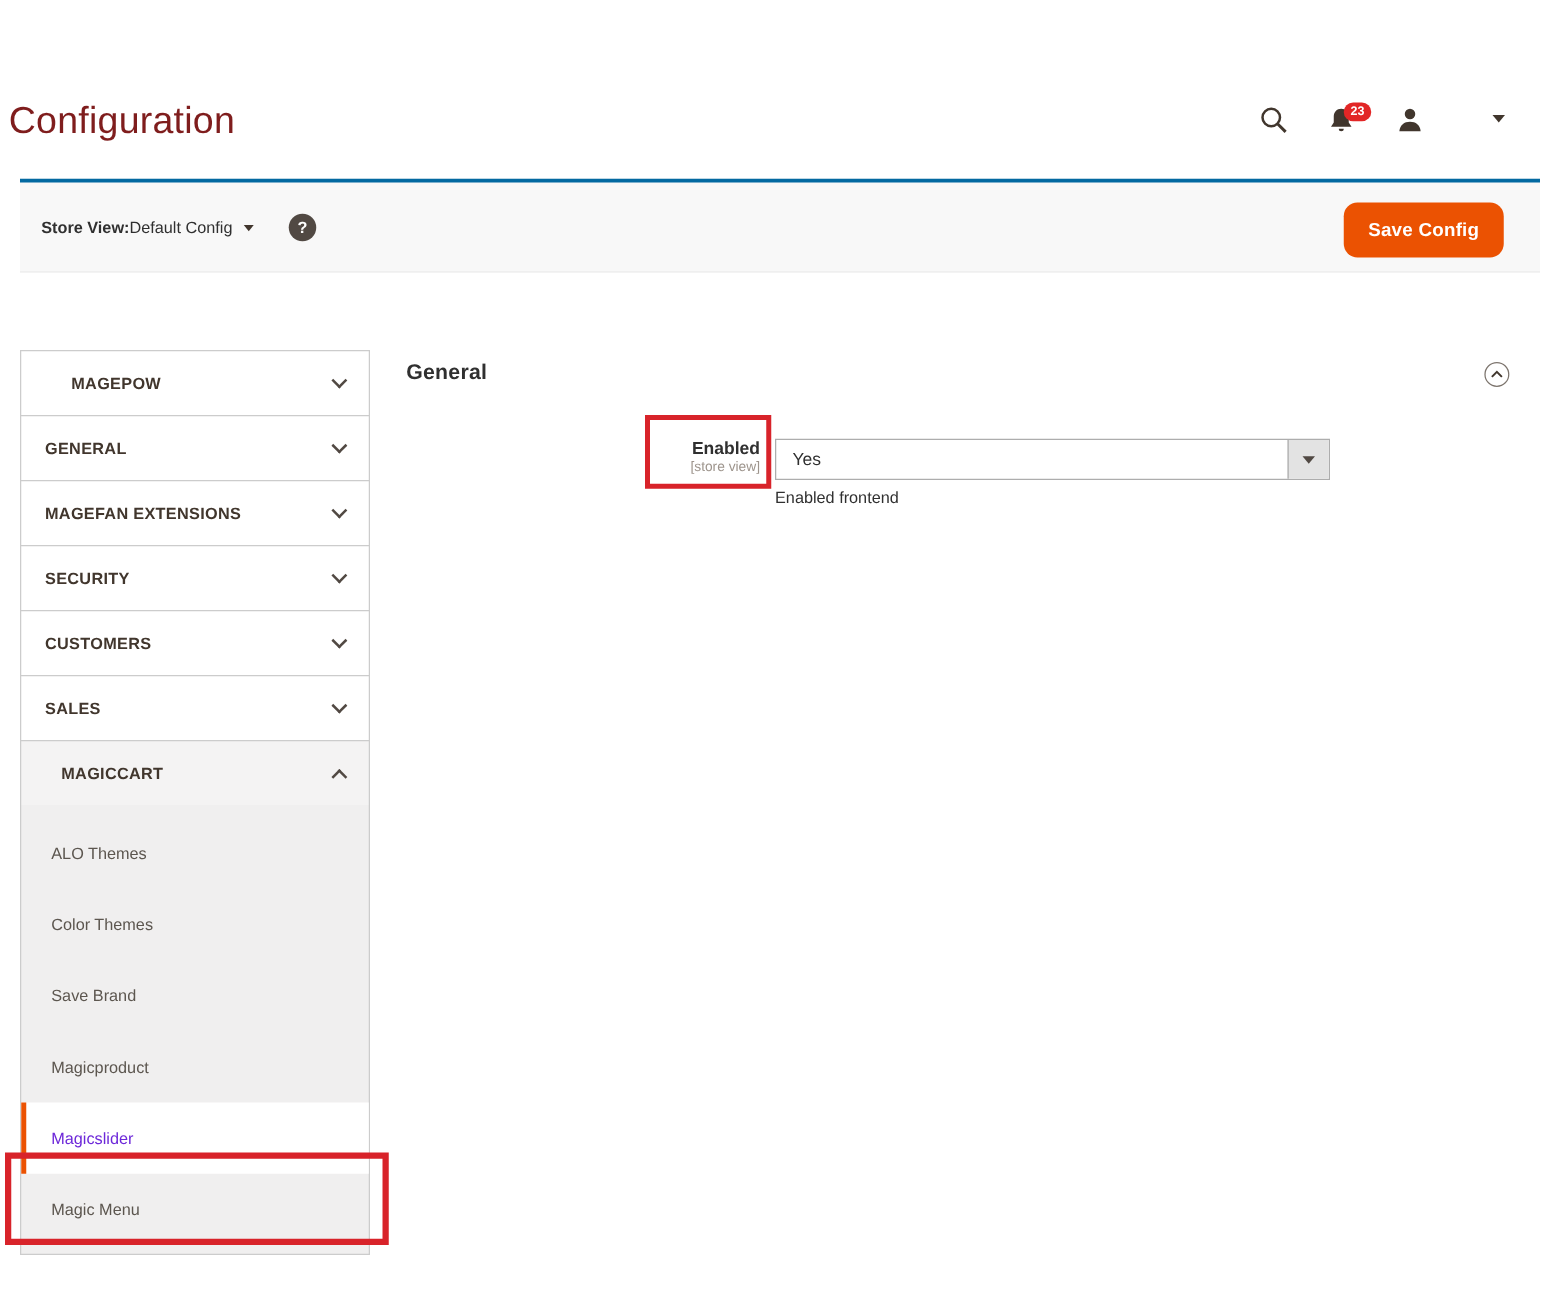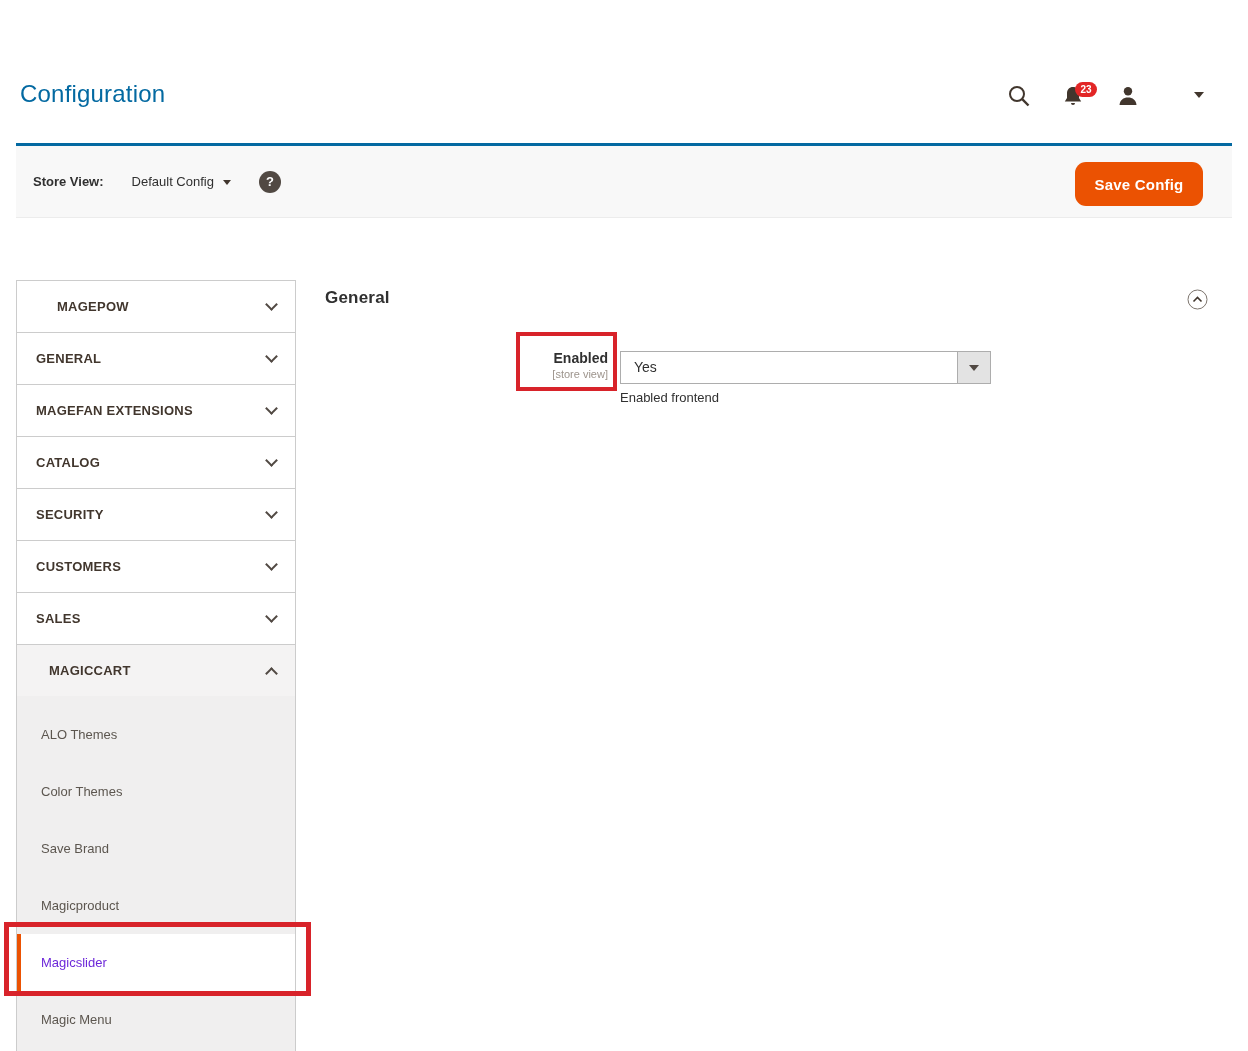--- a/index.html
+++ b/index.html
@@ -5,22 +5,22 @@
   * { margin:0; padding:0; box-sizing:border-box; }
   html,body { background:#fff; }
   body { font-family:"Liberation Sans","DejaVu Sans",sans-serif; }
   #page {
     position:relative; width:1248px; height:1051px;
     background:#fff; overflow:hidden;
   }
 
   
   .page-title {
-    position:absolute; left:20px; top:80px;
-    font-size:24px; font-weight:400; color:#0369a1; letter-spacing:.2px;
+    position:absolute; left:7px; top:80px;
+    font-size:30px; font-weight:400; color:#7f1d1d; letter-spacing:.2px;
   }
   .hdr-icon { position:absolute; cursor:pointer; }
   .hdr-search { left:1007px; top:84px; }
   .hdr-bell   { left:1061px; top:84px; }
   .hdr-user   { left:1116px; top:84px; }
   .notif-badge {
     position:absolute; left:1075px; top:82px;
     min-width:22px; height:15px; padding:0 5px;
     background:#e22626; border-radius:8px;
     color:#fff; font-size:10px; font-weight:700; line-height:15px; text-align:center;
@@ -32,21 +32,21 @@
     border-top:6px solid #41362d; cursor:pointer;
   }
 
   
   .toolbar {
     position:absolute; left:16px; top:143px; width:1216px; height:75px;
     background:#f8f8f8; border-top:3px solid #0369a1; border-bottom:1px solid #ececec;
     display:flex; align-items:center; padding-left:17px;
   }
   .sv-label { font-size:13px; font-weight:700; color:#303030; }
-  .sv-switcher { display:flex; align-items:center; margin-left:28px; cursor:pointer; }
+  .sv-switcher { display:flex; align-items:center; cursor:pointer; }
   .sv-value { font-size:13px; color:#303030; }
   .sv-caret {
     width:0; height:0; margin-left:9px; margin-top:2px;
     border-left:4px solid transparent; border-right:4px solid transparent;
     border-top:5px solid #41362d;
   }
   .help-btn {
     margin-left:28px; width:22px; height:22px; border-radius:50%;
     background:#514943; color:#fff; font-size:13px; font-weight:700;
     display:flex; align-items:center; justify-content:center; cursor:pointer;
@@ -96,21 +96,21 @@
   }
   .collapse-btn { position:absolute; left:1187px; top:289px; cursor:pointer; }
 
   .field-label {
     position:absolute; left:420px; top:350px; width:188px; text-align:right;
   }
   .field-label .lbl { font-size:14px; font-weight:600; color:#303030; display:block; }
   .field-label .scope { font-size:11px; color:#9d948c; display:block; margin-top:2px; }
 
   .select {
-    position:absolute; left:620px; top:351px; width:371px; height:33px;
+    position:absolute; left:620px; top:351px; width:444px; height:33px;
     background:#fff; border:1px solid #adadad; display:flex; cursor:pointer;
   }
   .select-value {
     flex:1; font-size:14px; color:#303030; line-height:31px; padding-left:13px;
   }
   .select-arrow-box {
     width:33px; background:#e3e3e3; border-left:1px solid #adadad;
     display:flex; align-items:center; justify-content:center;
   }
   .select-arrow-box .tri {
@@ -176,24 +176,20 @@
     </div>
     <div class="acc-row">
       <span class="acc-label">GENERAL</span>
       <span class="chev down"></span>
     </div>
     <div class="acc-row">
       <span class="acc-label">MAGEFAN EXTENSIONS</span>
       <span class="chev down"></span>
     </div>
     <div class="acc-row">
-      <span class="acc-label">CATALOG</span>
-      <span class="chev down"></span>
-    </div>
-    <div class="acc-row">
       <span class="acc-label">SECURITY</span>
       <span class="chev down"></span>
     </div>
     <div class="acc-row">
       <span class="acc-label">CUSTOMERS</span>
       <span class="chev down"></span>
     </div>
     <div class="acc-row">
       <span class="acc-label">SALES</span>
       <span class="chev down"></span>

